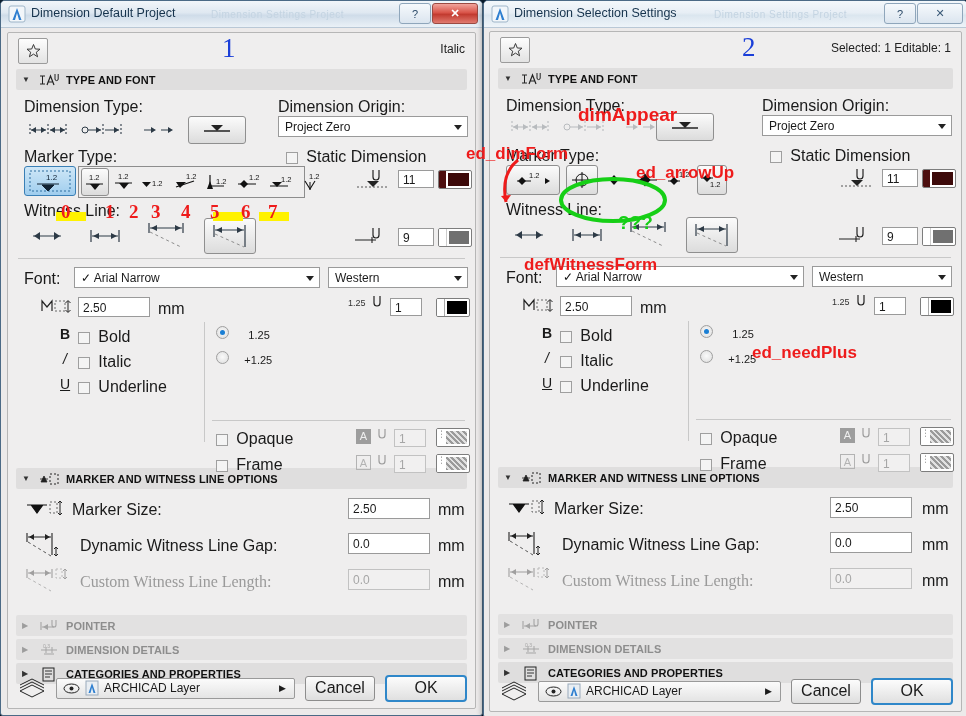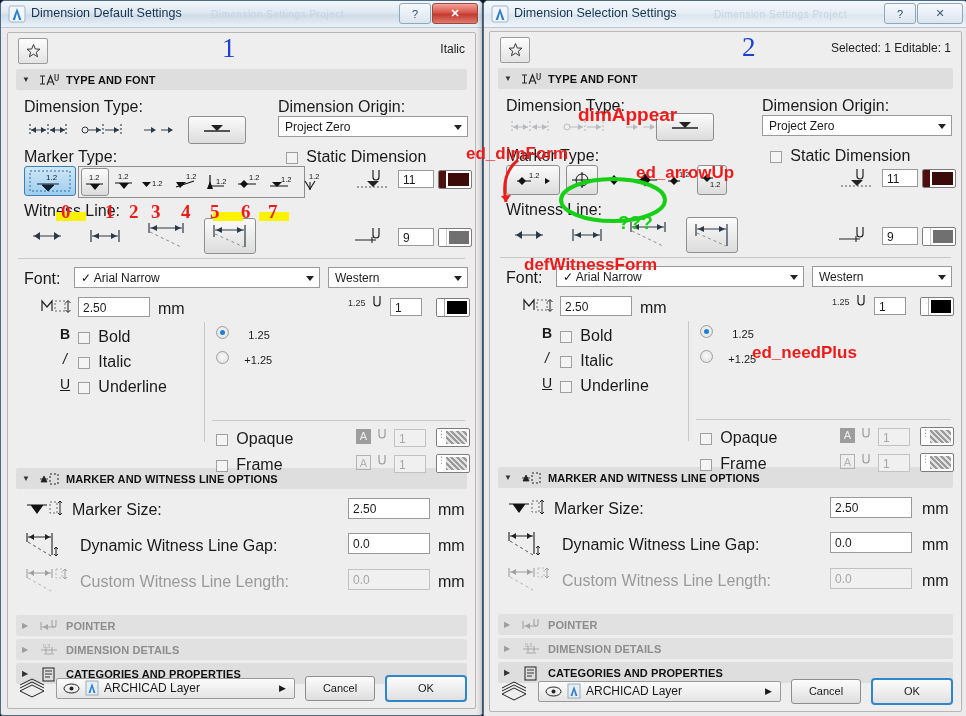--- a/index.html
+++ b/index.html
@@ -52,21 +52,21 @@
   .sect.collapsed{background:#e2e1e1;}
   .sect .tri{font-size:8px;color:#333;width:10px;}
   .sect .tri.dim{color:#9d9d9d;}
   .sect .label{font-size:11px;font-weight:bold;letter-spacing:.1px;color:#111;}
   .sect .label.dim{color:#8d8d8d;}
   .sect .sicon{width:22px;height:16px;display:inline-block;}
 
   .body{position:relative;padding:0 8px;}
 
   .lbl{font-size:16px;color:#1a1a1a;}
-  .lbl.dim{color:#9a9a9a;}
+  .lbl.dim{color:#9a9a9a;font-family:Liberation Serif, serif;}
 
   
   .tf{border:1px solid #9a9a9a;background:#fff;height:18px;line-height:18px;
       font-size:12px;padding:0 4px;box-sizing:border-box;}
   .tf.dis{background:#f1f0f0;color:#a6a6a6;border-color:#c2c2c2;}
   .combo{border:1px solid #9a9a9a;background:#fff;height:21px;line-height:21px;font-size:12px;
       padding:0 16px 0 6px;box-sizing:border-box;position:relative;}
   .combo .cv{position:absolute;right:5px;top:8px;width:0;height:0;
       border-left:4px solid transparent;border-right:4px solid transparent;border-top:5px solid #222;}
 
@@ -91,21 +91,21 @@
   .swatch{width:34px;height:19px;border:1px solid #7d7d7d;border-radius:2px;display:flex;
      box-sizing:border-box;overflow:hidden;background:#fff;}
   .swatch .a{width:7px;}
   .swatch .b{flex:1;margin:2px;}
 
   
   .botbar{position:absolute;left:8px;right:8px;bottom:6px;height:28px;display:flex;align-items:center;}
   .layerbox{flex:1;height:21px;border:1px solid #9a9a9a;border-radius:2px;
      background:linear-gradient(180deg,#fbfbfb,#e4e4e4);display:flex;align-items:center;gap:6px;
      padding:0 6px;box-sizing:border-box;font-size:12px;position:relative;}
-  .btn{height:23px;min-width:68px;border:1px solid #8d8d8d;border-radius:3px;font-size:11px;
+  .btn{height:23px;min-width:68px;border:1px solid #8d8d8d;border-radius:3px;font-size:16px;
      display:flex;align-items:center;justify-content:center;
      background:linear-gradient(180deg,#fcfcfc,#dedede);}
   .btn.primary{border:2px solid #2f87c9;border-radius:4px;min-width:78px;
      background:linear-gradient(180deg,#fcfcfc,#e0e0e0);}
 
   
   .anno{position:absolute;color:#ee1b1b;font-weight:bold;pointer-events:none;
         font-family:"Liberation Sans", sans-serif;}
   .anno.green{color:#16cf16;}
   .hl{position:absolute;background:#fff200;}
@@ -119,21 +119,21 @@
 <div class="bg-stripe"></div>
 
 <div class="win" id="win1">
   <div class="titlebar">
     <span class="tb-icon">
       <svg width="16" height="16" viewBox="0 0 16 16">
         <rect x="0" y="0" width="16" height="16" rx="2" fill="#f2f6fa" stroke="#9fb6c9"></rect>
         <path d="M8 2 L12.5 14 L10 14 L8 7 L6 14 L3.5 14 Z" fill="#2f7fd0"></path>
       </svg>
     </span>
-    <span class="tb-title">Dimension Default Settings</span>
+    <span class="tb-title">Dimension Default Project</span>
     <span class="tb-ghost" style="left:210px">Dimension  Settings  Project</span>
     <div class="tb-btns">
       <div class="tb-btn">?</div>
       <div class="tb-btn close-red">✕</div>
     </div>
   </div>
 
   <div class="client">
 
     <div class="toprow">

